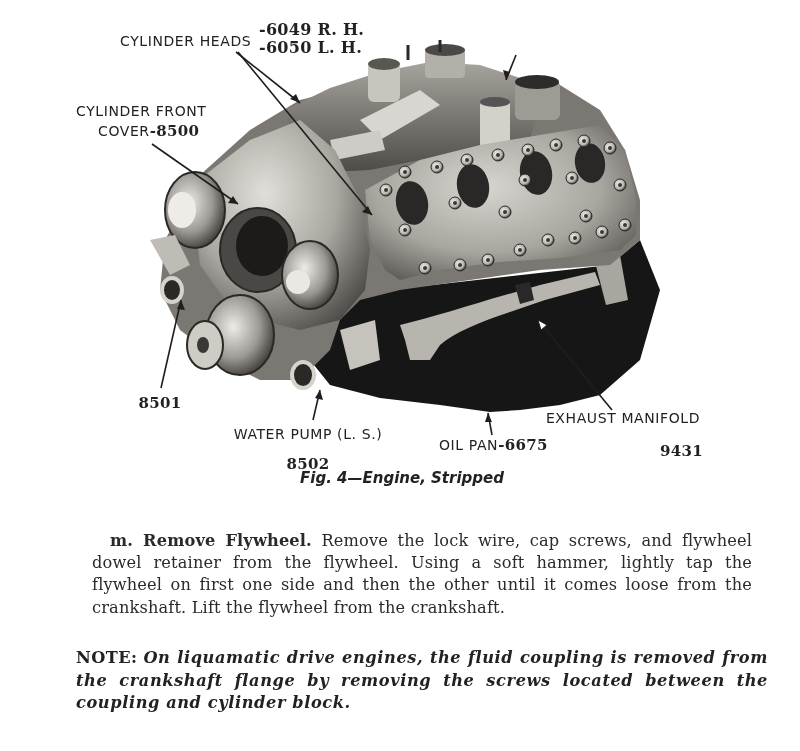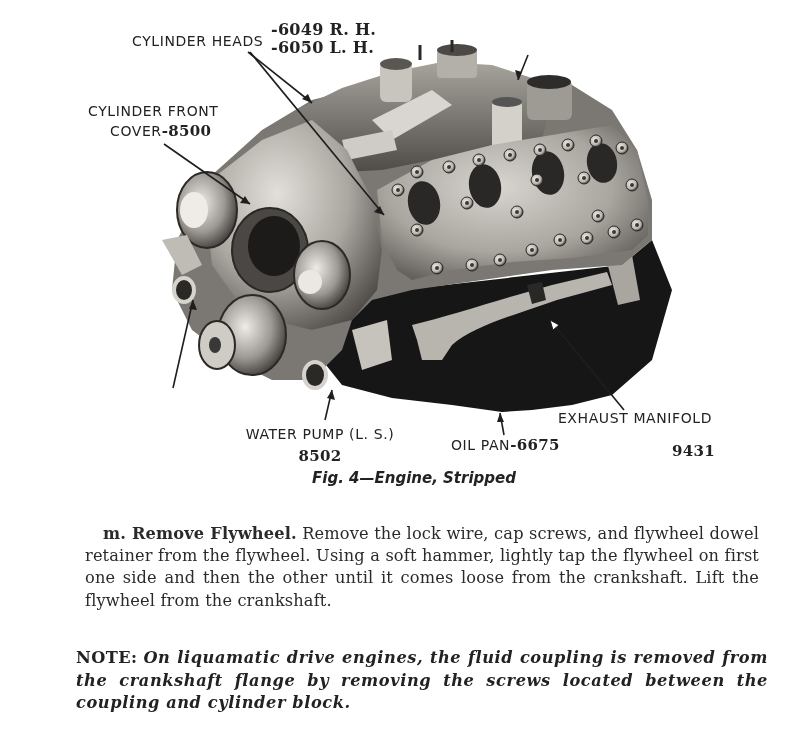--- a/index.html
+++ b/index.html
@@ -1,25 +1,25 @@
 <!DOCTYPE html>
 <html><head>
 <meta charset="utf-8">
 <style>
   html, body { margin: 0; padding: 0; background: #ffffff; }
   body { width: 800px; height: 751px; position: relative; overflow: hidden; color: #1e1e1e; }
-  .figure { position: absolute; left: 12px; top: 0; width: 648px; height: 500px; }
+  .figure { position: absolute; left: 0; top: 0; width: 648px; height: 500px; }
   .figure svg { position: absolute; left: 0; top: 0; }
   .lbl { position: absolute; font-family: "DejaVu Sans", sans-serif; font-size: 14px; letter-spacing: 0.6px; color: #222; white-space: nowrap; line-height: 16px; }
   .num { font-family: "DejaVu Serif", serif; font-weight: bold; font-size: 16px; letter-spacing: 0.3px; color: #222; }
   .lbl .num { font-size: 15px; }
   .center { text-align: center; }
   .caption { position: absolute; left: 300px; top: 469px; font-family: "DejaVu Sans", sans-serif; font-weight: bold; font-style: italic; font-size: 15px; color: #222; }
   .body-text { position: absolute; left: 76px; top: 514px; width: 692px; font-family: "DejaVu Serif", serif; font-size: 16.2px; line-height: 22.2px; color: #2a2a2a; text-align: justify; letter-spacing: 0.15px; }
-  .body-text p { margin: 9px; text-indent: 18px; }
+  .body-text p { margin: 16px; text-indent: 18px; }
   .run-in { font-weight: bold; }
   .note { position: absolute; left: 76px; top: 647px; width: 692px; font-family: "DejaVu Serif", serif; font-size: 16.2px; line-height: 22.6px; color: #222; text-align: justify; letter-spacing: 0.6px; }
   .note .note-label { font-weight: bold; letter-spacing: 0.4px; }
   .note .note-body { font-weight: bold; font-style: italic; }
 </style>
 </head>
 <body>
 
 <div class="figure">
   <svg width="800" height="500" viewBox="0 0 800 500">
@@ -184,25 +184,26 @@
 
 
   <div class="lbl" style="left:76px; top:103px;">
     <span>CYLINDER FRONT</span>
   </div>
   <div class="lbl" style="left:98px; top:123px;">
     <span>COVER</span><span class="num">-8500</span>
   </div>
 
   <div class="lbl center" style="left:80px; top:393px; width:160px;">
+    <div class="num" style="margin-top:2px;">8501</div>
   </div>
 
   <div class="lbl center" style="left:228px; top:426px; width:160px;">
     <div>WATER PUMP (L. S.)</div>
-    <div class="num" style="margin-top:6px;">8502</div>
+    <div class="num" style="margin-top:14px;">8502</div>
   </div>
 
   <div class="lbl" style="left:439px; top:437px;">
     <span>OIL PAN</span><span class="num">-6675</span>
   </div>
 
   <div class="lbl center" style="left:543px; top:410px; width:160px;">
     <div>EXHAUST MANIFOLD</div>
     <div class="num" style="margin-top:17px;text-align:right;">9431</div>
   </div>

